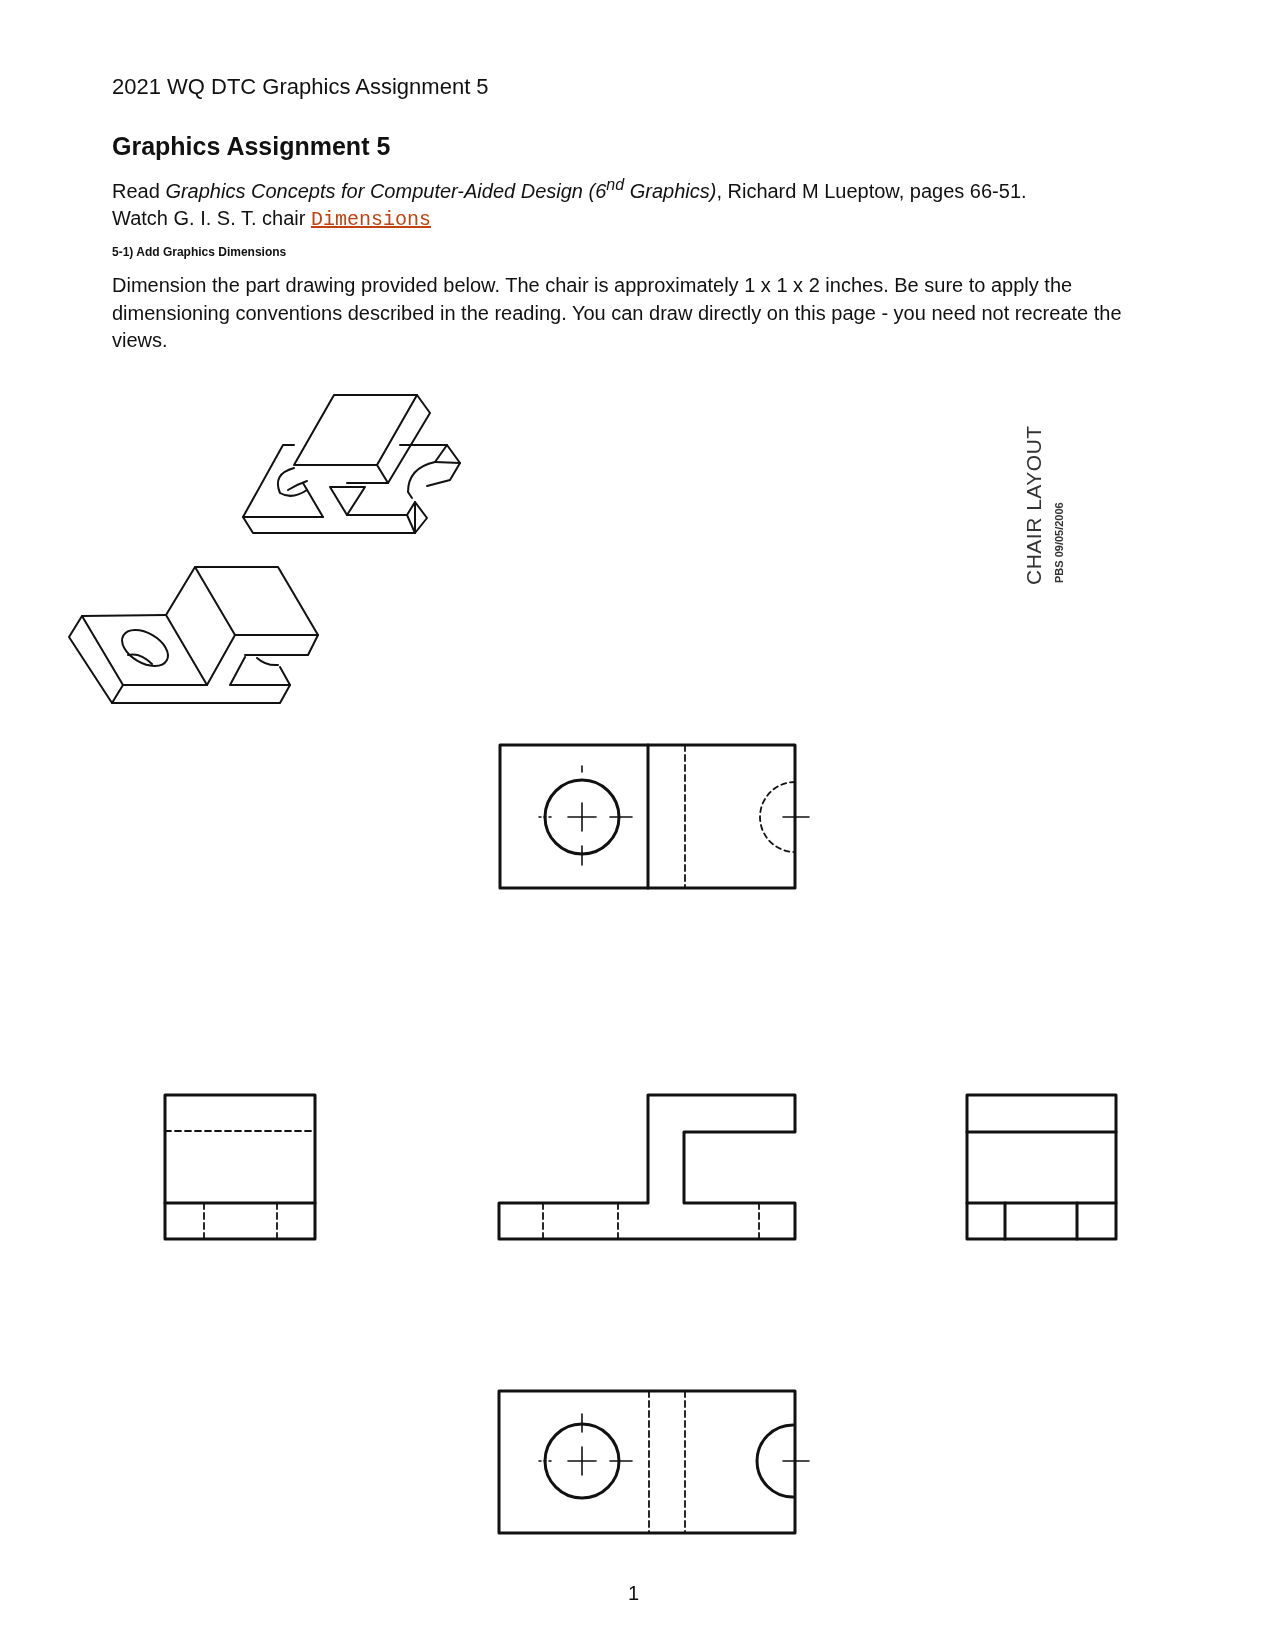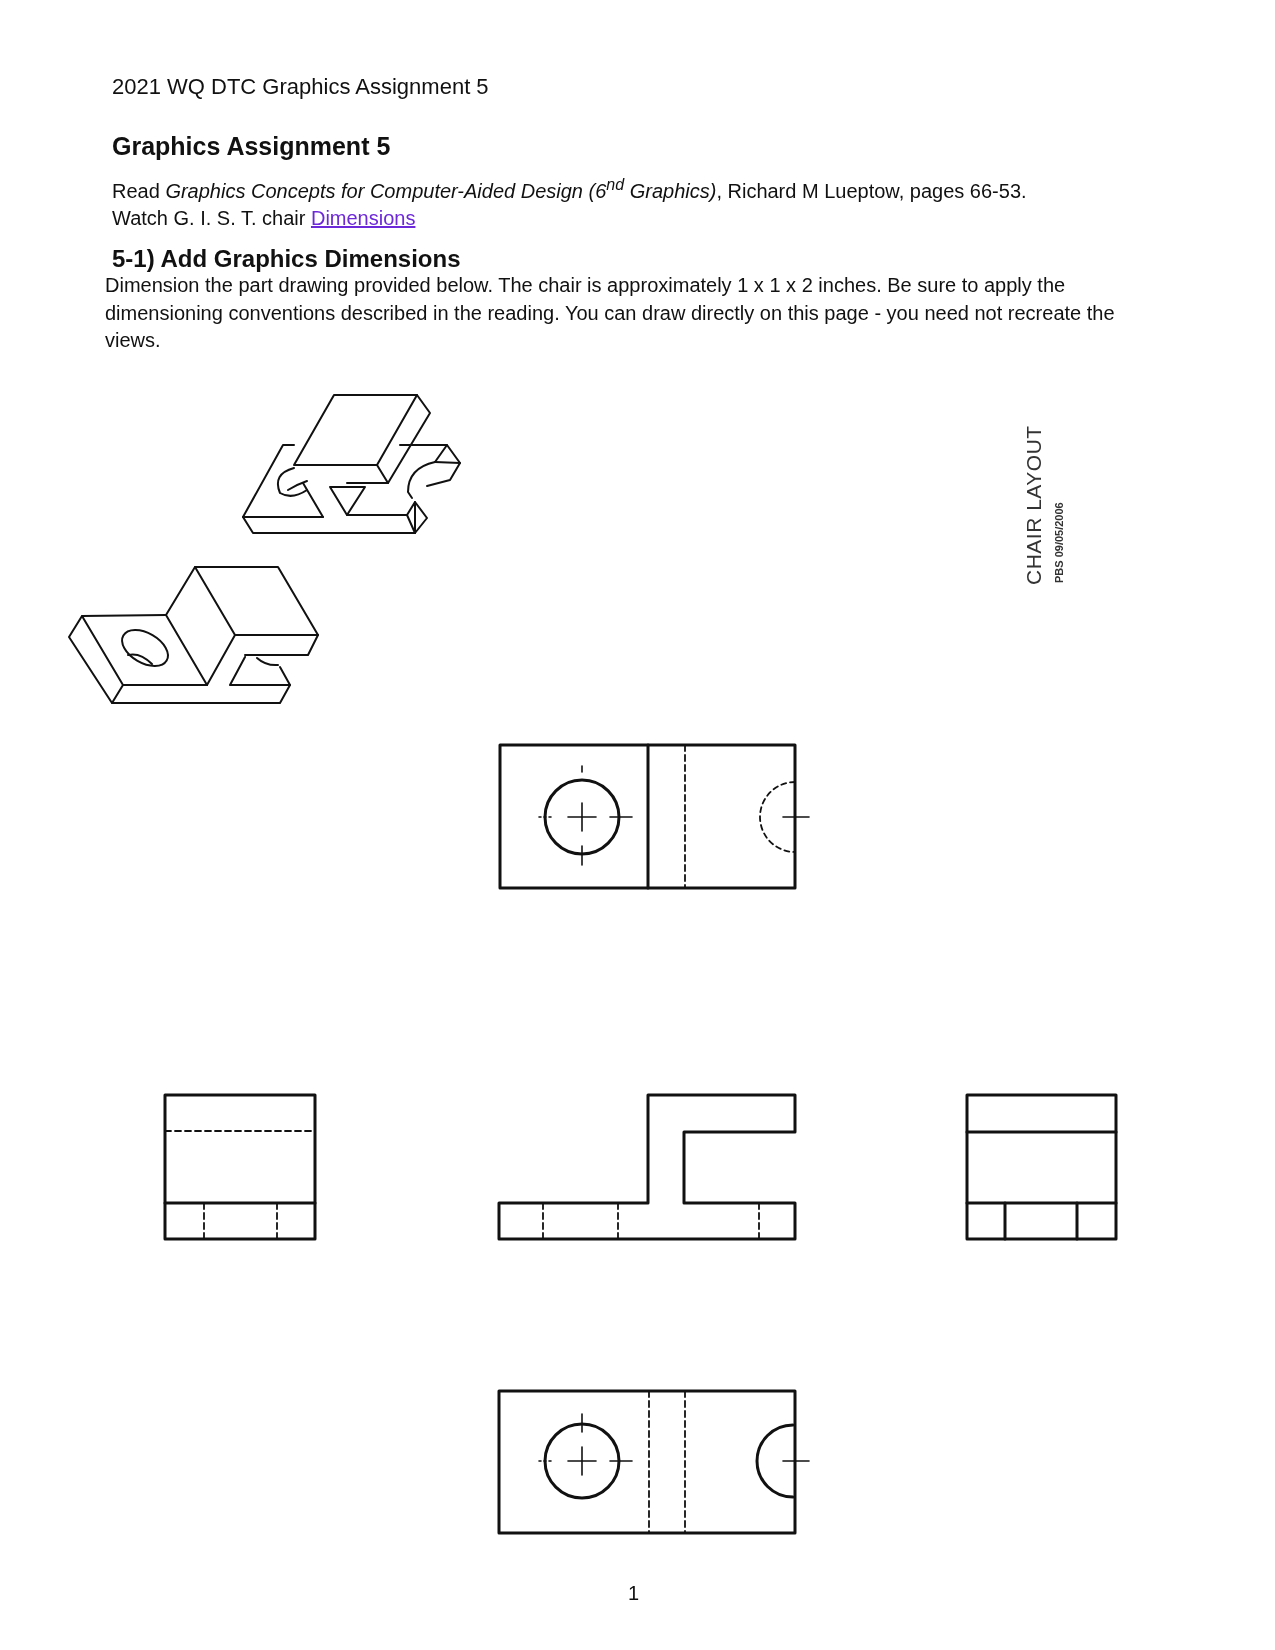--- a/index.html
+++ b/index.html
@@ -5,36 +5,36 @@
   html, body { margin: 0; padding: 0; background: #ffffff; }
   body { width: 1275px; height: 1650px; position: relative; overflow: hidden;
          font-family: "Liberation Sans", "DejaVu Sans", sans-serif; color: #111; }
   .abs { position: absolute; }
   .header { left: 112px; top: 74px; font-size: 22px; }
   .title { left: 112px; top: 132px; font-size: 25px; font-weight: bold; text-align: center; }
   .read { left: 112px; top: 180px; font-size: 20px; white-space: nowrap; }
   .read i { font-style: italic; }
   .read sup { font-size: 16px; vertical-align: 8px; line-height: 0; }
   .watch { left: 112px; top: 207px; font-size: 20px; white-space: nowrap; }
-  .watch a { color: #6d28d9; text-decoration: underline; }
-  .sec { left: 112px; top: 245px; font-size: 24px; font-weight: bold; }
-  .body { left: 105px; top: 272px; width: 1060px; font-size: 20px; line-height: 27.5px; }
+  .watch a { color: #c2410c; text-decoration: underline; font-family: Liberation Mono, monospace; }
+  .sec { left: 112px; top: 245px; font-size: 12px; font-weight: bold; }
+  .body { left: 112px; top: 272px; width: 1060px; font-size: 20px; line-height: 27.5px; }
   .pagenum { left: 628px; top: 1582px; font-size: 20px; }
   svg.drawing { position: absolute; left: 0; top: 0; }
   .vtext { position: absolute; transform-origin: left top; transform: rotate(-90deg); white-space: nowrap; color: #333; }
   .vt1 { left: 1022px; top: 585px; font-size: 21px; letter-spacing: 0.5px; }
   .vt2 { left: 1053px; top: 583px; font-size: 11px; font-weight: bold; }
 </style>
 </head>
 <body>
 
 <div class="abs header">2021 WQ DTC Graphics Assignment 5</div>
 <div class="abs title">Graphics Assignment 5</div>
 
-<div class="abs read"><span>Read </span><i><span>Graphics Concepts for Computer-Aided Design (6</span><sup>nd</sup><span> Graphics)</span></i><span>, Richard M Lueptow, pages 66-53.</span></div>
+<div class="abs read"><span>Read </span><i><span>Graphics Concepts for Computer-Aided Design (6</span><sup>nd</sup><span> Graphics)</span></i><span>, Richard M Lueptow, pages 66-51.</span></div>
 
 <div class="abs watch"><span>Watch G. I. S. T. chair </span><a href="#">Dimensions</a></div>
 
 <div class="abs sec">5-1) Add Graphics Dimensions</div>
 <div class="abs body">Dimension the part drawing provided below.  The chair is approximately 1 x 1 x 2 inches.  Be sure to apply the dimensioning conventions described in the reading.  You can draw directly on this page - you need not recreate the views.</div>
 
 <svg class="drawing" width="1275" height="1650" viewBox="0 0 1275 1650" fill="none" stroke="#111" stroke-linejoin="round" stroke-linecap="round">
 
   <g stroke-width="2">
 

